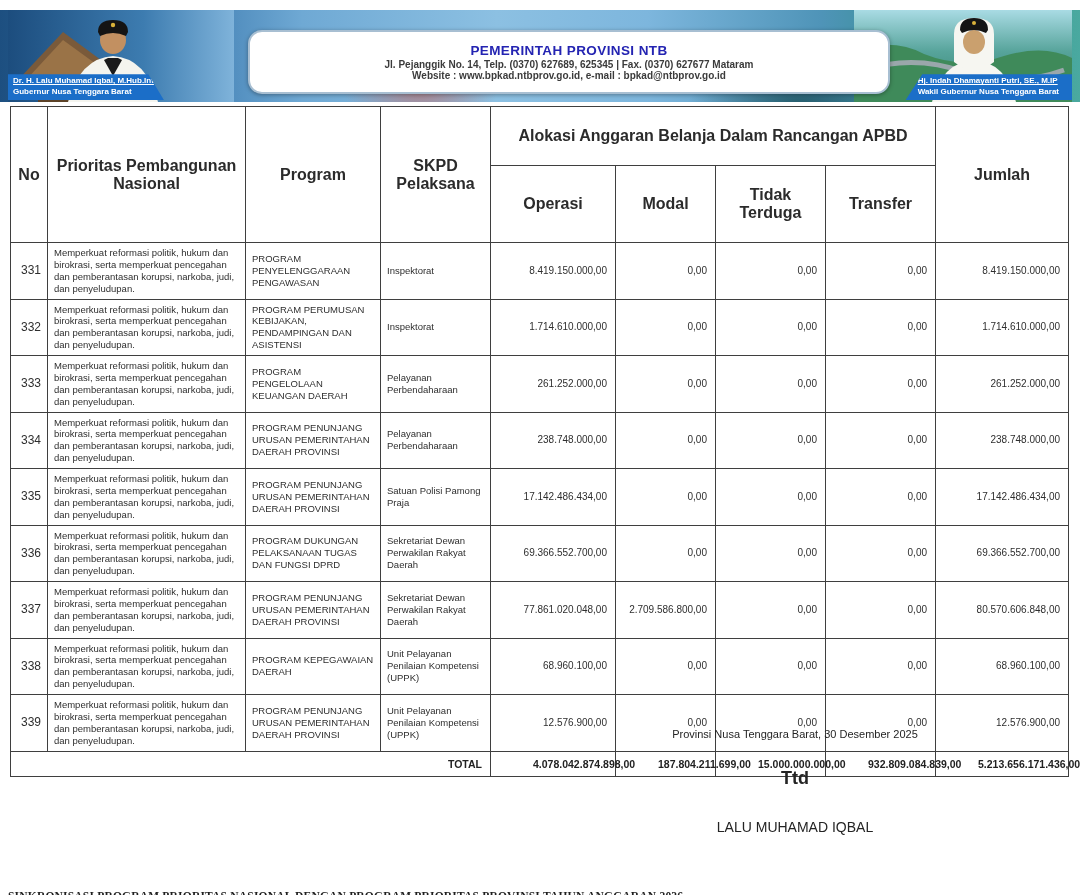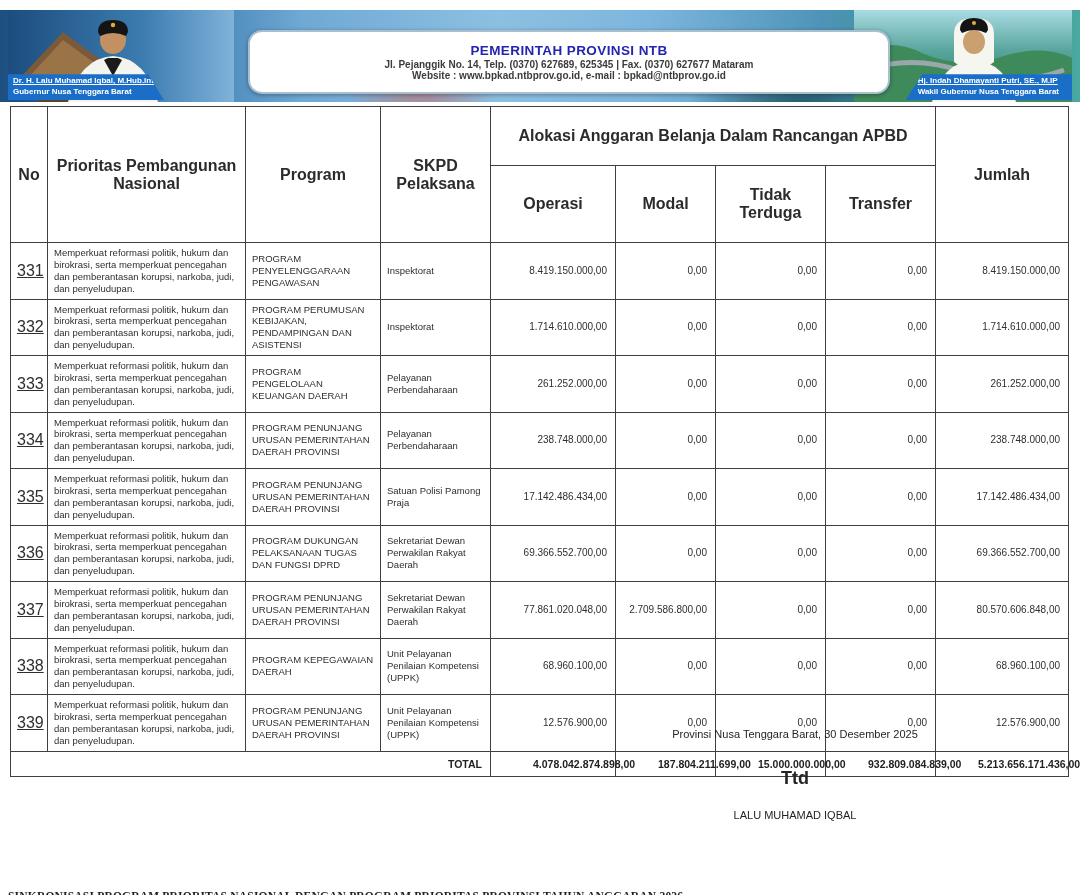--- a/index.html
+++ b/index.html
@@ -52,31 +52,31 @@
   table { width:100%; border-collapse:collapse; table-layout:fixed; }
   th, td { border:1px solid #3f3f3f; }
   thead th {
     font-size:16px; font-weight:bold; color:#2b2b2b;
     padding:20px 3px; text-align:center; vertical-align:middle;
   }
   tbody td {
     font-size:9.5px; color:#2e2e2e; line-height:1.25;
     padding:4px 6px; vertical-align:middle;
   }
-  td.col-no { text-align:left; font-size:16px;text-decoration:underline; }
+  td.col-no { text-align:right; font-size:12px; }
   td.num { text-align:right; padding-right:8px; white-space:nowrap; font-size:10px; }
   tr.total-row td { font-weight:bold; font-size:10.5px; padding-top:6px; padding-bottom:6px;padding-left:42px; }
   tr.total-row td.total-label { text-align:right; padding-right:8px; }
 
   
   .signature { position:absolute; left:600px; top:728px; width:390px; text-align:center; color:#242424; }
   .sig-place { font-size:11px; }
   .sig-pos   { font-size:11px; margin-top:16px; }
   .sig-ttd   { font-size:18px; font-weight:bold; margin-top:28px; }
-  .sig-name  { font-size:11px; margin-top:20px; }
+  .sig-name  { font-size:14px; margin-top:30px; }
 
   
   .footer-note {
     position:absolute; left:8px; top:890px;
     font-family:"Liberation Serif", serif; font-weight:bold;
     font-size:11.5px; letter-spacing:.2px; color:#1f1f1f;
   }
 </style>
 </head>
 <body>

